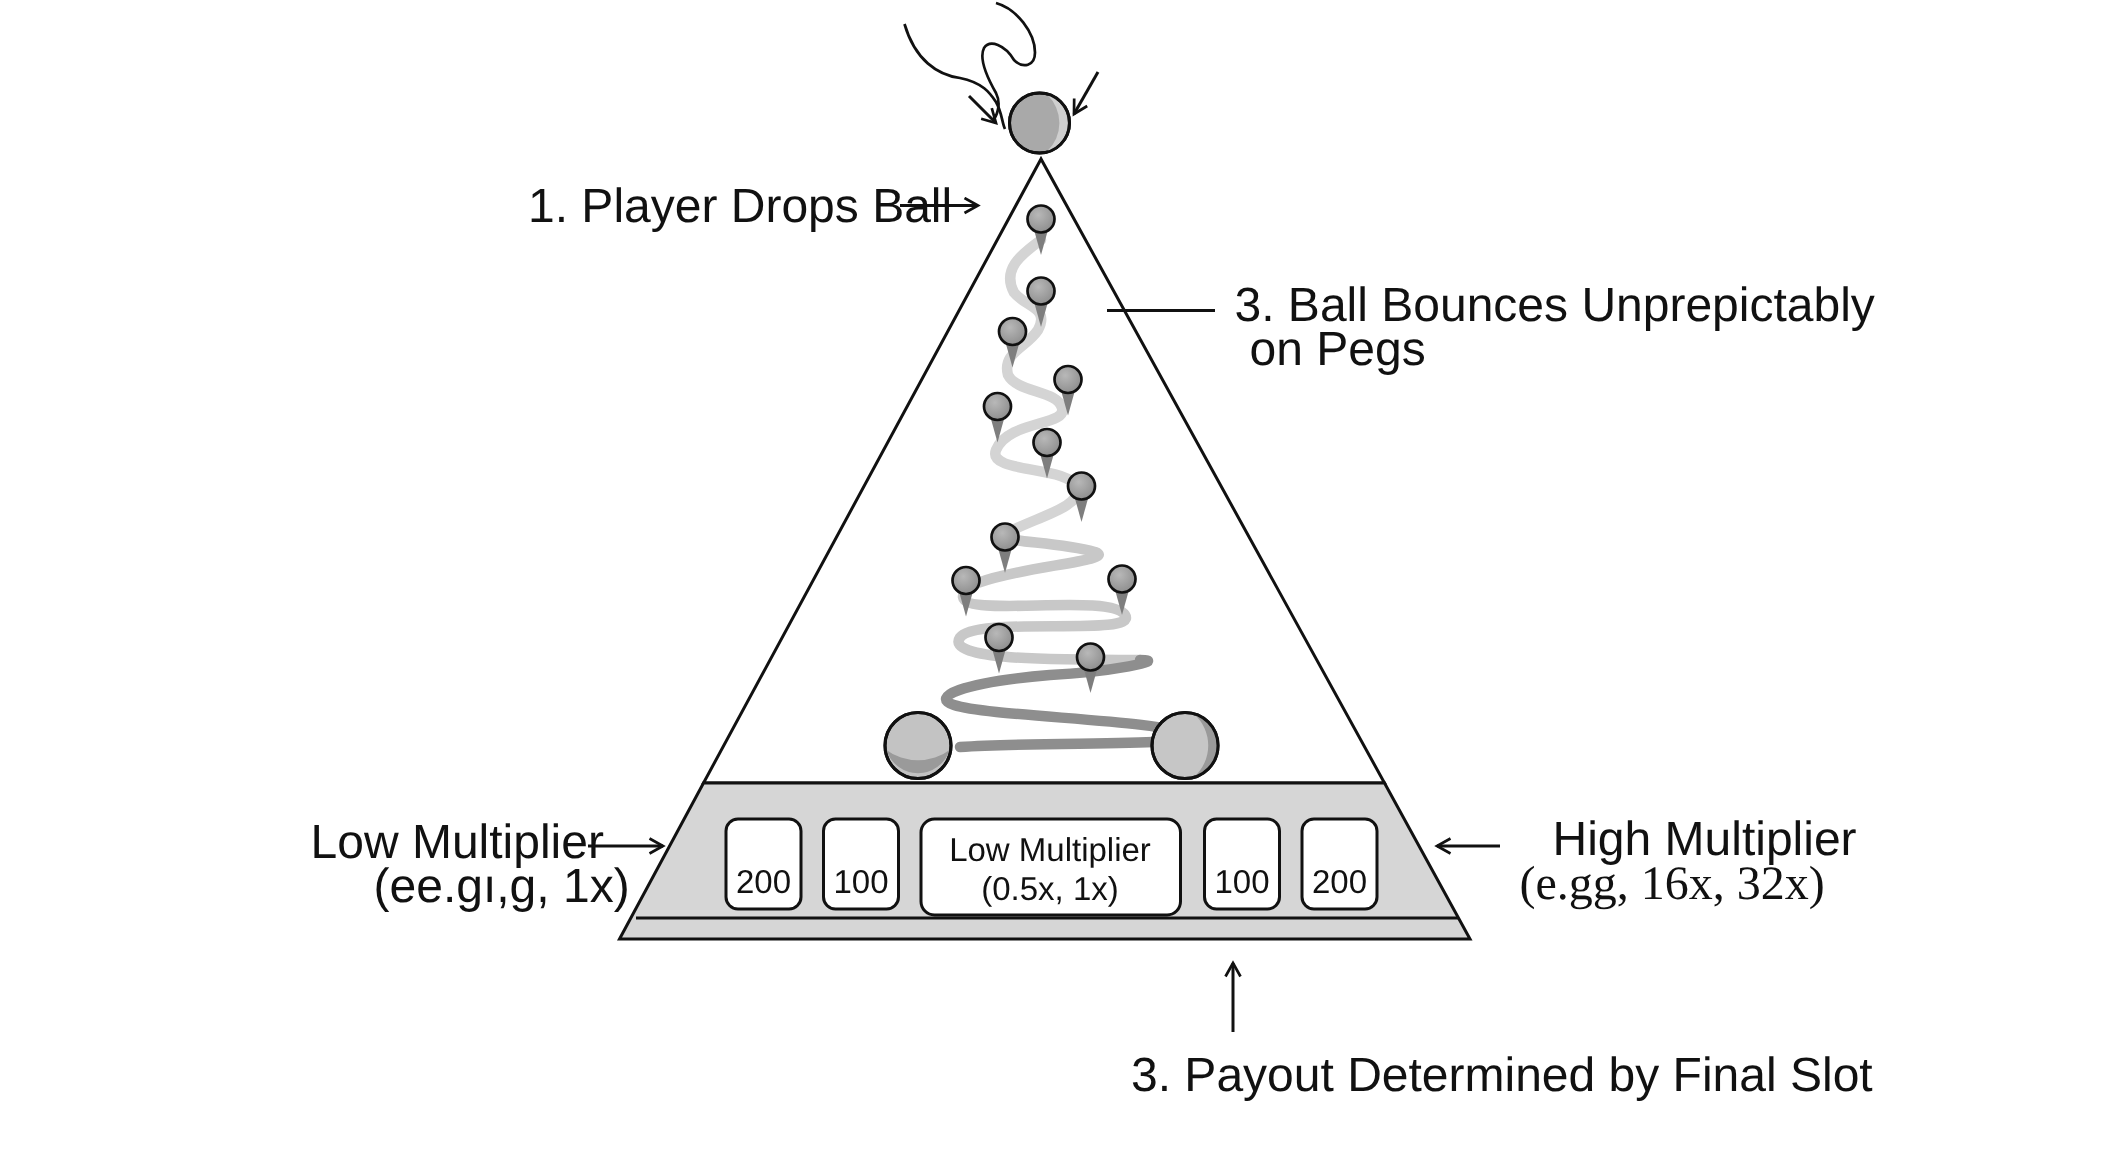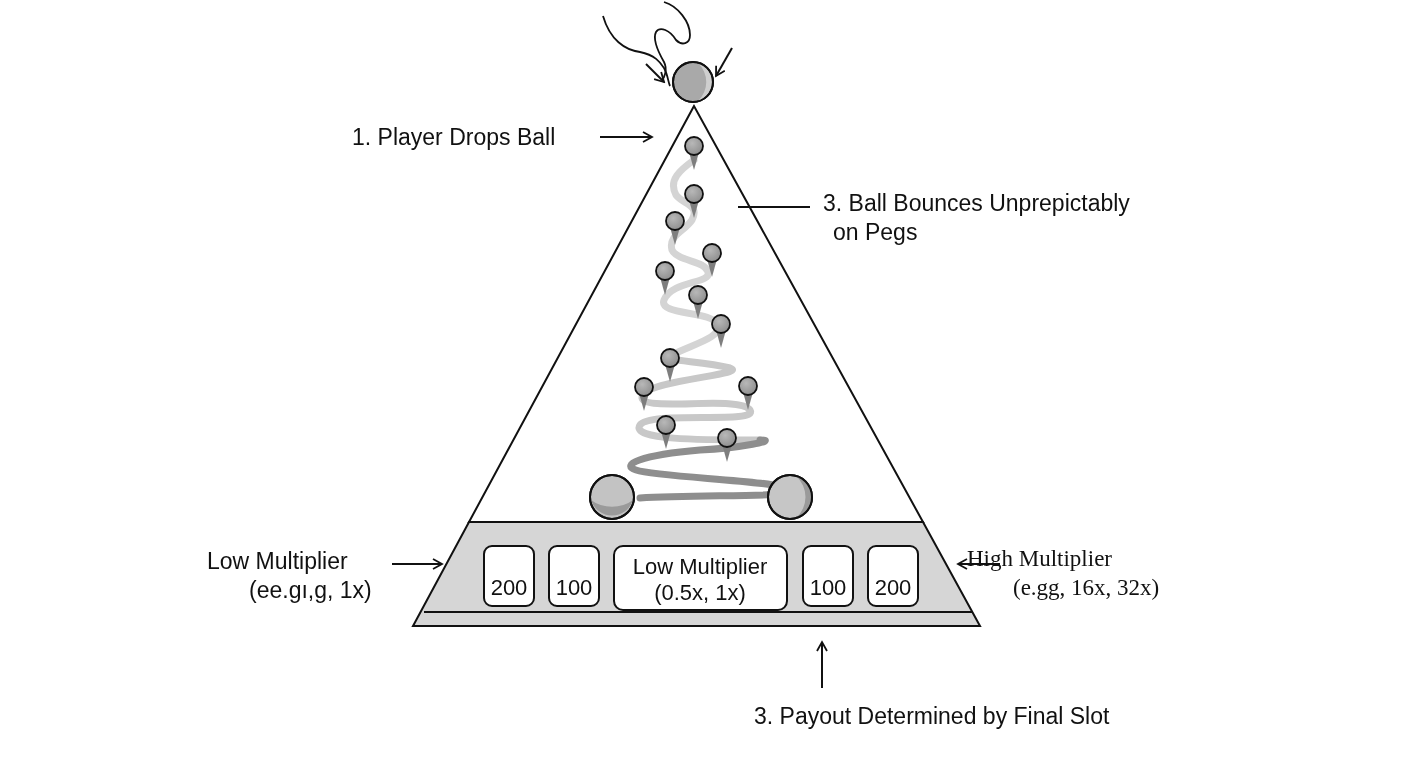--- a/index.html
+++ b/index.html
@@ -1,19 +1,19 @@
 <!DOCTYPE html>
 <html><head>
 <meta charset="utf-8">
 <style>
   html, body { margin: 0; padding: 0; background: #ffffff; }
   body { width: 1408px; height: 768px; position: relative; overflow: hidden;
          font-family: "Liberation Sans", "DejaVu Sans", sans-serif; color: #111; }
   #stage { position: absolute; left: 0; top: 0; width: 1408px; height: 768px; }
-  .lbl { position: absolute; font-size: 23px; line-height: 28px; color: #111; white-space: nowrap; }
+  .lbl { position: absolute; font-size: 32px; line-height: 28px; color: #111; white-space: nowrap; }
   .slot-txt { font-family: "Liberation Sans", sans-serif; font-size: 22px; fill: #111; }
 </style>
 </head>
 <body>
 
 <svg id="stage" viewBox="0 0 1408 768" xmlns="http://www.w3.org/2000/svg">
   <defs>
     <marker id="ah" viewBox="0 0 12 12" refX="10" refY="6" markerWidth="12" markerHeight="12" orient="auto" markerUnits="userSpaceOnUse">
       <path d="M1,1 L10,6 L1,11" fill="none" stroke="#111" stroke-width="1.8"></path>
     </marker>
@@ -141,15 +141,15 @@
   <line x1="392" y1="564" x2="442" y2="564" stroke="#111" stroke-width="2" marker-end="url(#ah)"></line>
   <line x1="1000" y1="564" x2="958" y2="564" stroke="#111" stroke-width="2" marker-end="url(#ah)"></line>
   <line x1="822" y1="688" x2="822" y2="642" stroke="#111" stroke-width="2" marker-end="url(#ah)"></line>
 </svg>
 
 <div class="lbl" style="left:352px; top:123px;">1. Player Drops Ball</div>
 <div class="lbl" style="left:823px; top:189px;">3. Ball Bounces Unprepictably</div>
 <div class="lbl" style="left:833px; top:218px;">on Pegs</div>
 <div class="lbl" style="left:207px; top:547px;">Low Multiplier</div>
 <div class="lbl" style="left:229px; top:576px;margin-left:20px;">(ee.gı,g, 1x)</div>
-<div class="lbl" style="left:967px; top:545px;font-family:Liberation Serif, serif;">High Multiplier</div>
+<div class="lbl" style="left:1035px; top:545px;">High Multiplier</div>
 <div class="lbl" style="left:1013px; top:574px;font-family:Liberation Serif, serif;">(e.gg, 16x, 32x)</div>
 <div class="lbl" style="left:754px; top:702px;">3. Payout Determined by Final Slot</div>
 
 </body></html>

